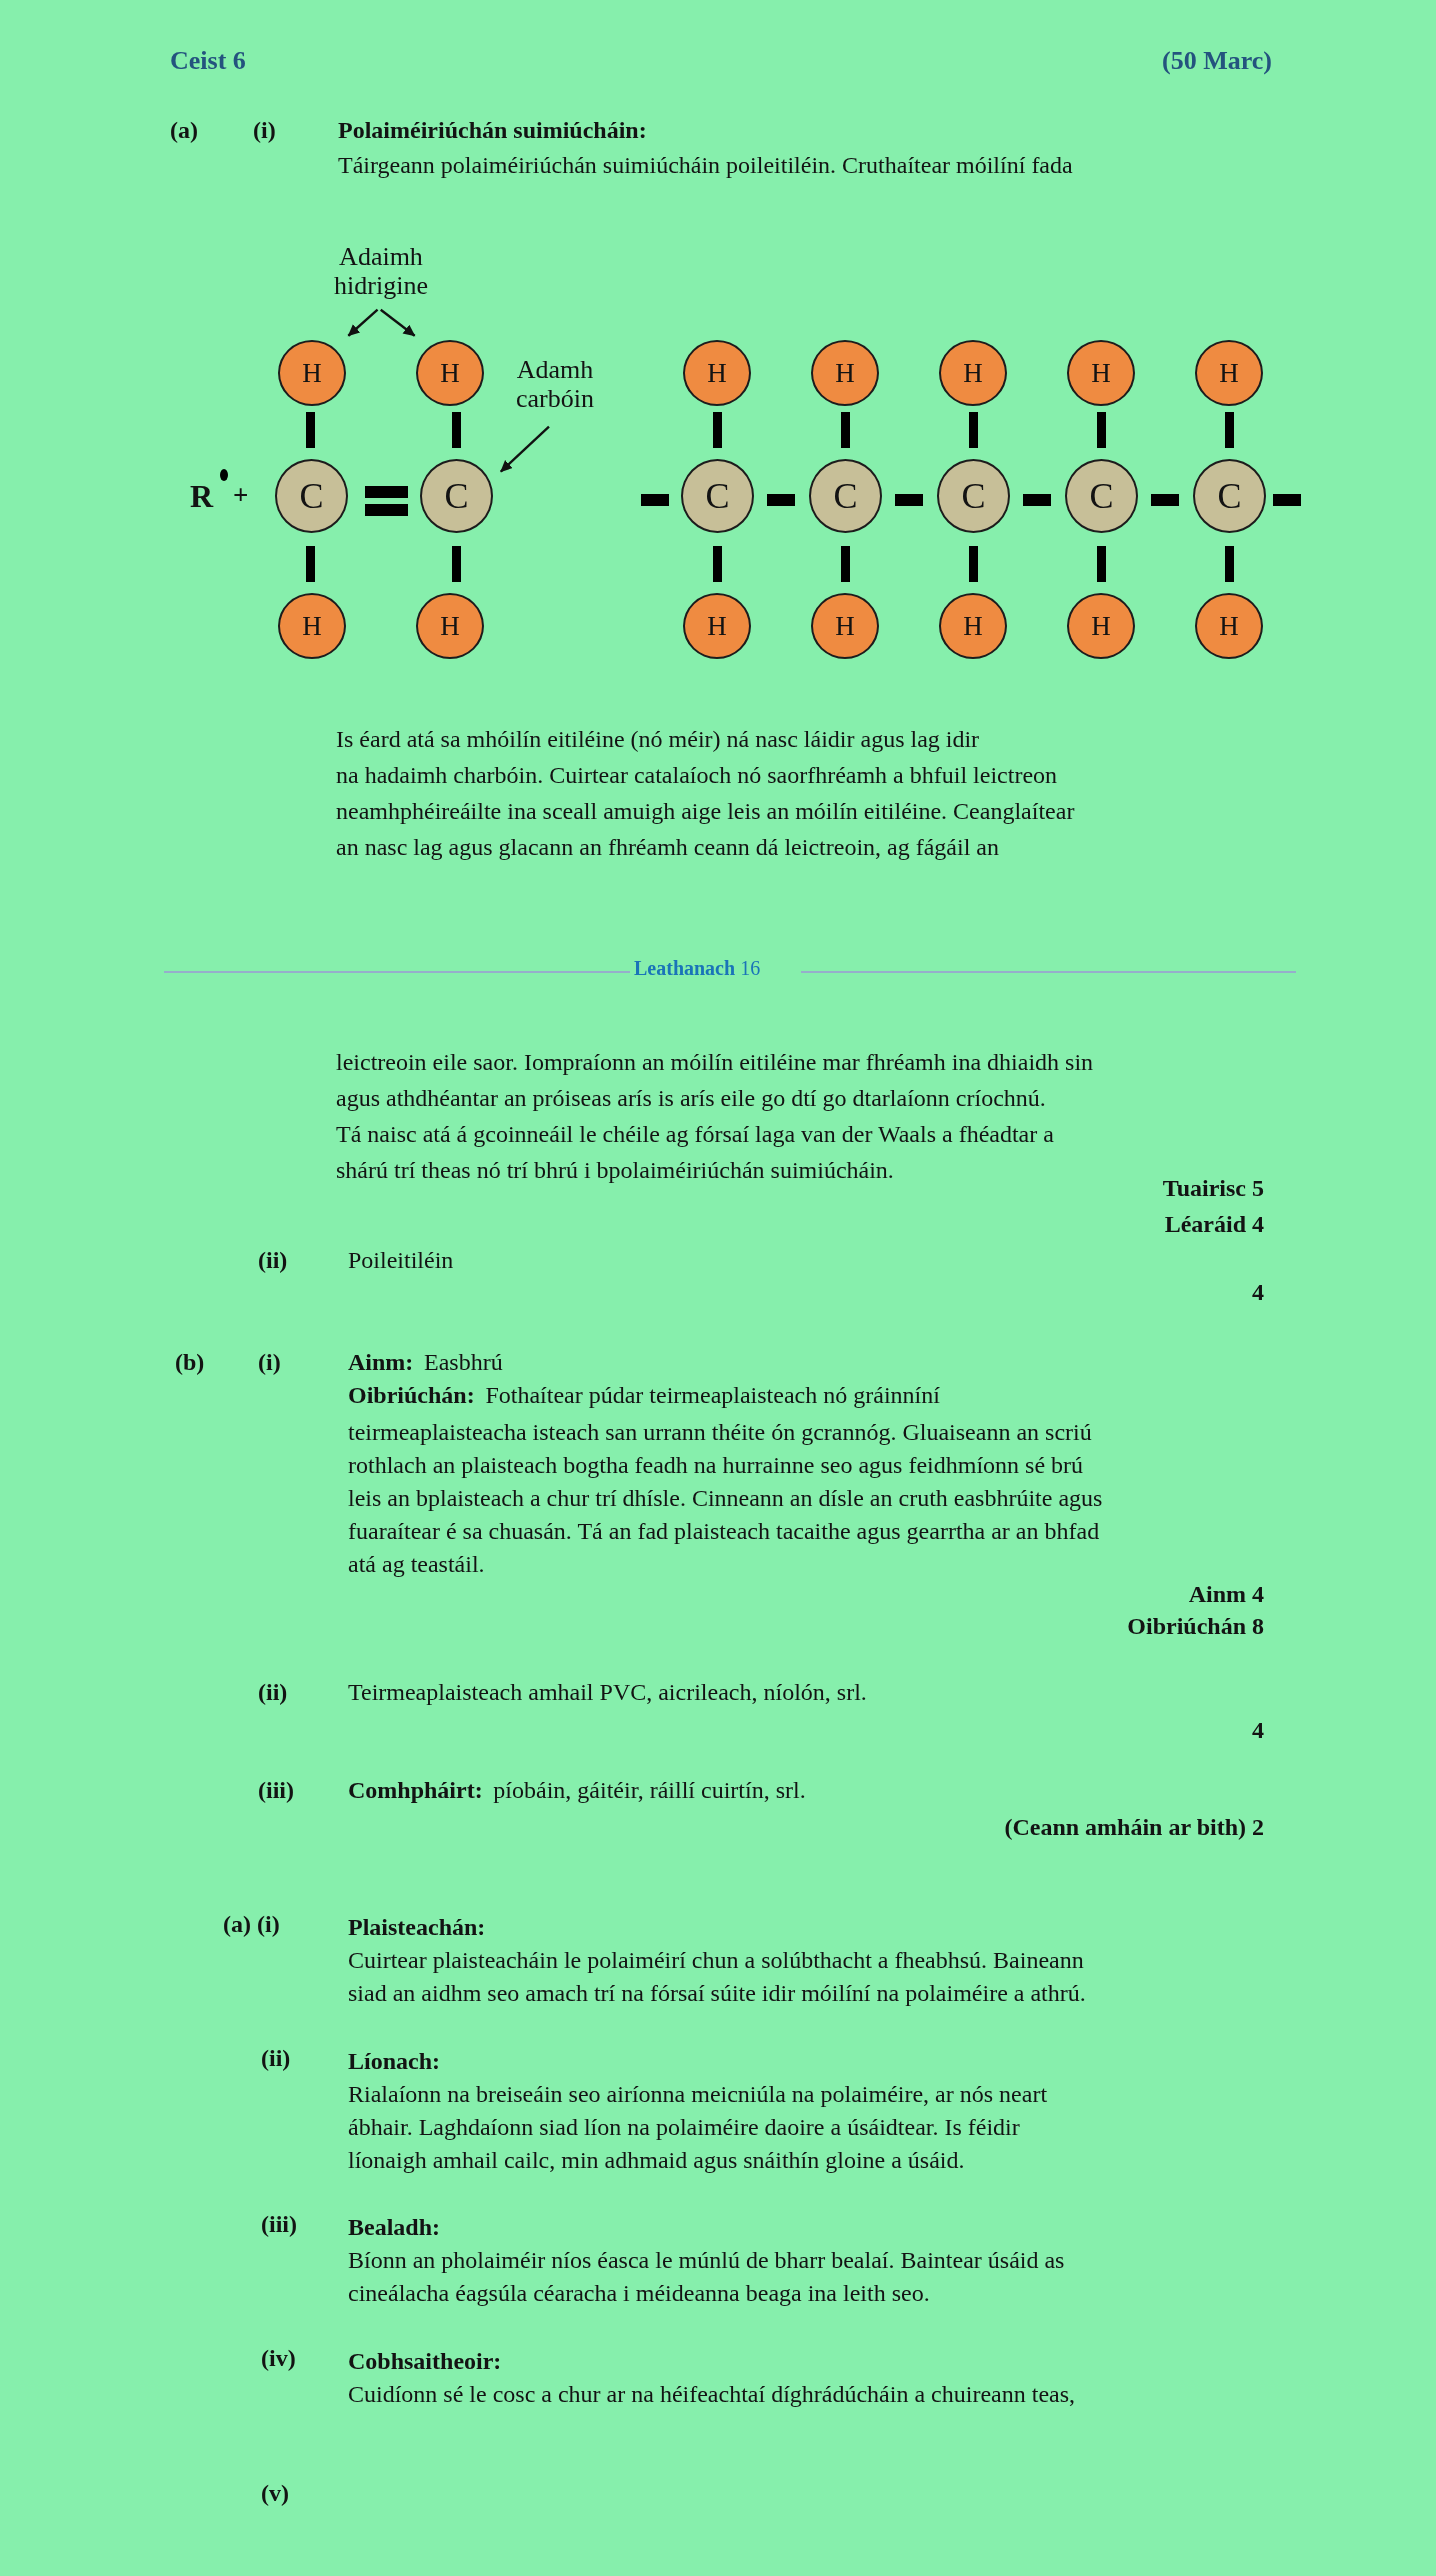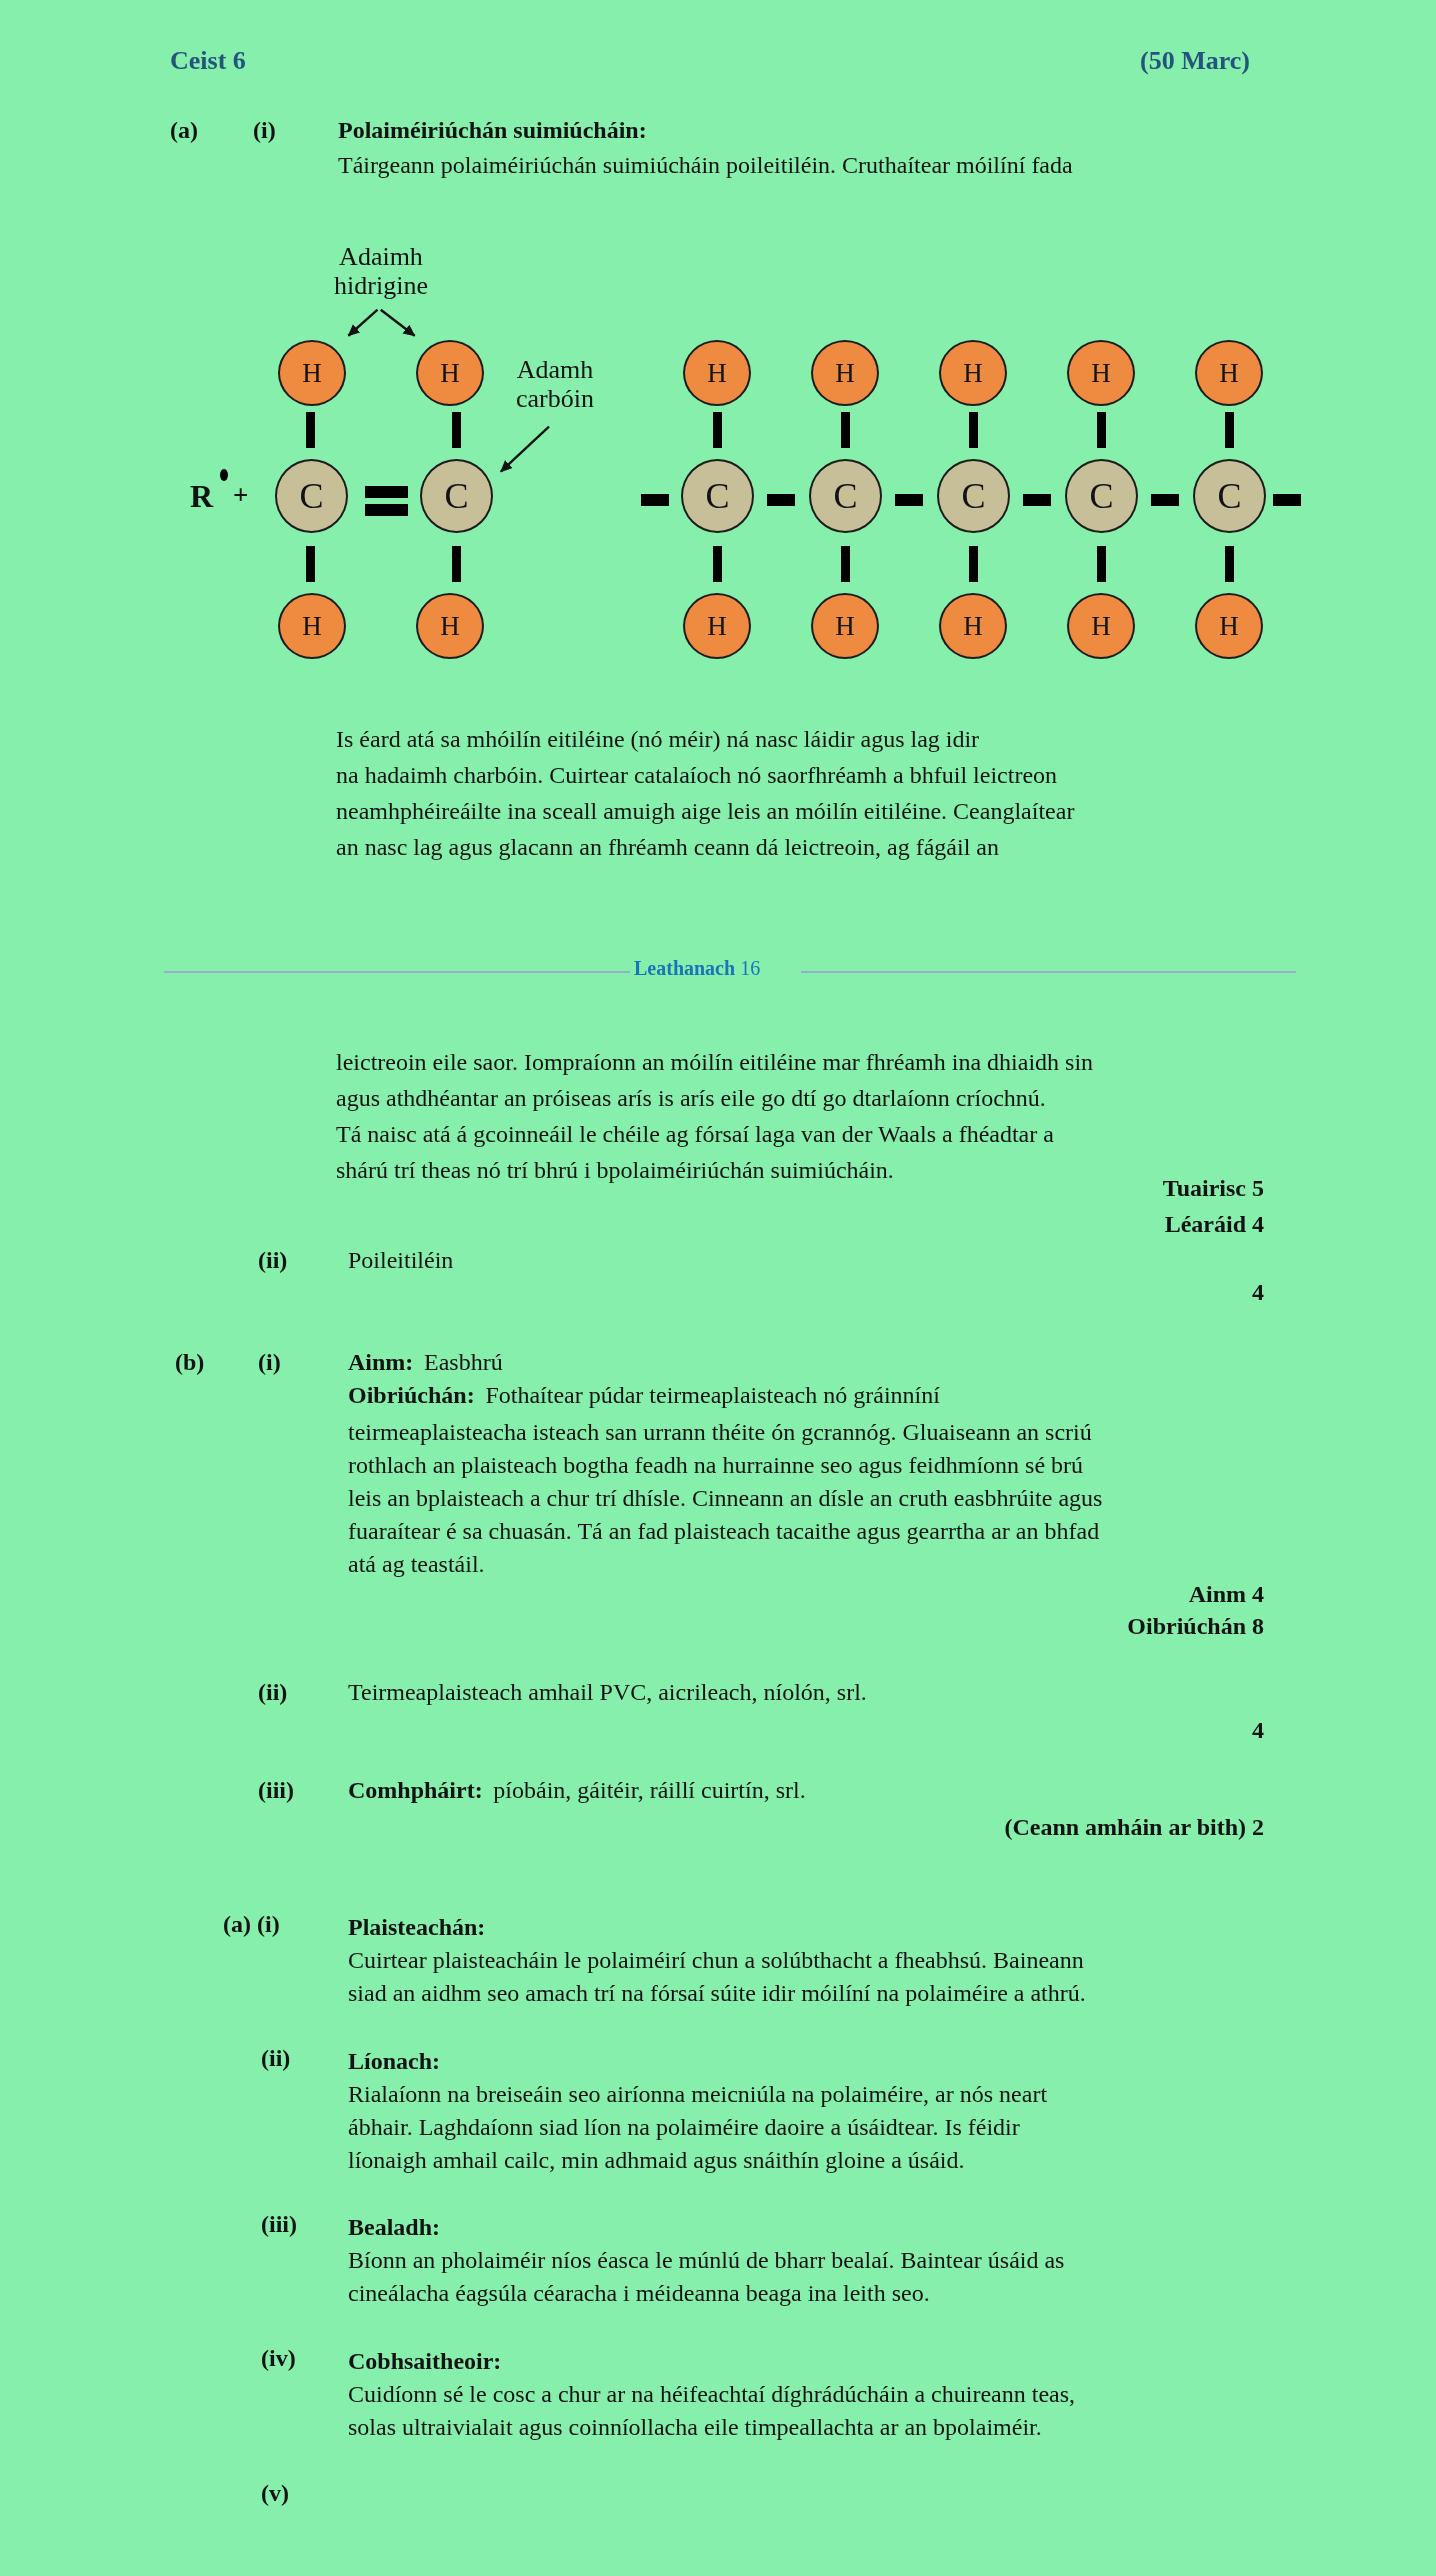--- a/index.html
+++ b/index.html
@@ -26,21 +26,21 @@
   .leath{position:absolute;color:#1A74B8;font-size:20px;font-weight:bold;white-space:nowrap;}
   .rdot{display:inline-block;width:8px;height:12px;background:#000;border-radius:50%;}
   svg.overlay{position:absolute;left:0;top:0;pointer-events:none;}
 </style>
 </head>
 <body>
 
 <div class="page">
 
   <div class="abs blue" style="left:170px;top:46px;">Ceist 6</div>
-  <div class="abs blue" style="right:186px;top:46px;">(50 Marc)</div>
+  <div class="abs blue" style="right:164px;top:46px;">(50 Marc)</div>
 
   <div class="abs b30 bold" style="left:170px;top:117px;">(a)</div>
   <div class="abs b30 bold" style="left:253px;top:117px;">(i)</div>
   <div class="abs b30 bold" style="left:338px;top:117px;">Polaiméiriúchán suimiúcháin:</div>
 
   <div class="para lh42" style="left:338px;top:149px;">
     <div>Táirgeann polaiméiriúchán suimiúcháin poileitiléin. Cruthaítear móilíní fada</div>
   </div>
 
   <div class="dlabel" style="left:314px;top:242px;width:134px;text-align:center;">
@@ -197,19 +197,18 @@
   <div class="para lh42" style="left:348px;top:2211px;">
     <div class="bold">Bealadh:</div>
     <div>Bíonn an pholaiméir níos éasca le múnlú de bharr bealaí. Baintear úsáid as</div>
     <div>cineálacha éagsúla céaracha i méideanna beaga ina leith seo.</div>
   </div>
 
   <div class="abs b30 bold" style="left:261px;top:2345px;">(iv)</div>
   <div class="para lh42" style="left:348px;top:2345px;">
     <div class="bold">Cobhsaitheoir:</div>
     <div>Cuidíonn sé le cosc a chur ar na héifeachtaí díghrádúcháin a chuireann teas,</div>
-    <div>solas ultraivialait agus coinníollacha eile timpeallachta ar an bpolaiméir.</div>
   </div>
 
   <div class="abs b30 bold" style="left:261px;top:2480px;">(v)</div>
 
 </div>
 
 
 </body></html>

